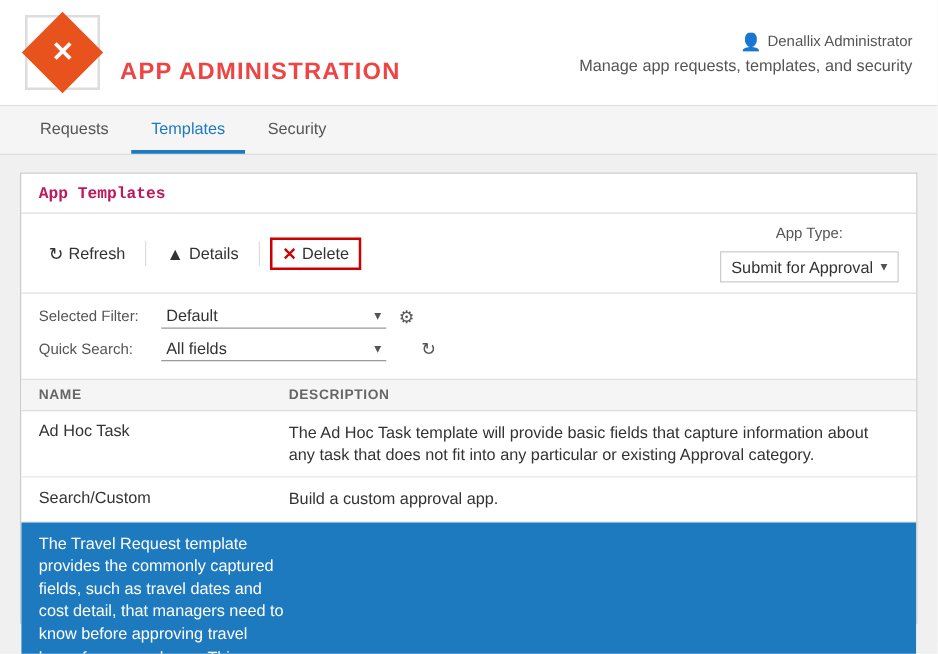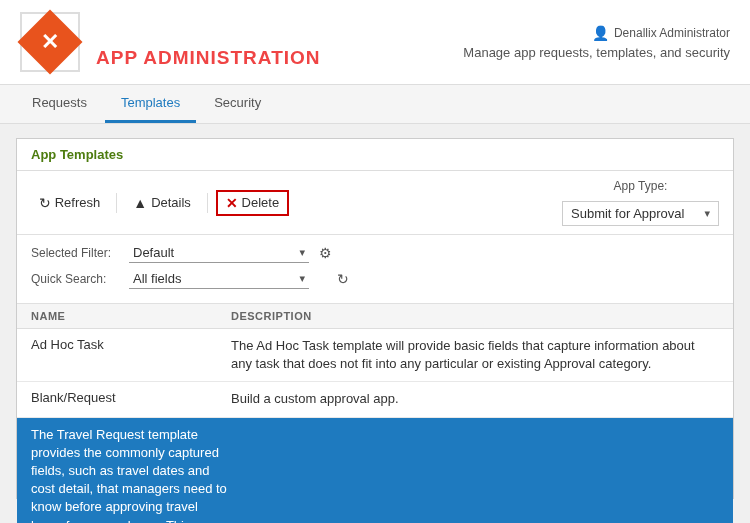--- a/index.html
+++ b/index.html
@@ -18,33 +18,33 @@
     .header-subtitle { font-size: 13px; color: #555; }
 
     
     .nav-tabs { background: #f5f5f5; border-bottom: 1px solid #ddd; padding: 0 16px; display: flex; gap: 2px; }
     .nav-tab { padding: 10px 16px; font-size: 13px; cursor: pointer; color: #555; border-bottom: 3px solid transparent; }
     .nav-tab.active { color: #1e7abf; border-bottom: 3px solid #1e7abf; font-weight: 500; }
 
     
     .content { background: #f0f0f0; padding: 14px 16px; height: calc(523px - 90px - 44px); }
     .panel { background: #fff; border: 1px solid #ccc; height: 100%; }
-    .panel-header { padding: 8px 14px; font-size: 13px; font-weight: 600; color: #4d7c0f; border-bottom: 1px solid #ddd; }
+    .panel-header { padding: 8px 14px; font-size: 13px; font-weight: 600; color: #be185d; border-bottom: 1px solid #ddd; font-family: Liberation Mono, monospace; }
 
     
     .toolbar { display: flex; align-items: center; padding: 8px 14px; border-bottom: 1px solid #e0e0e0; gap: 4px; }
     .toolbar-btn { display: flex; align-items: center; gap: 4px; padding: 4px 8px; cursor: pointer; color: #333; font-size: 13px; background: none; border: none; }
     .toolbar-btn .icon { font-size: 14px; }
     .toolbar-sep { width: 1px; height: 20px; background: #ddd; margin: 0 4px; }
     .delete-btn { border: 2px solid #cc0000 !important; padding: 3px 8px; }
     .delete-btn .icon { color: #cc0000; font-weight: bold; }
 
     .toolbar-right { margin-left: auto; display: flex; align-items: center; gap: 8px; flex-direction: column; }
     .app-type-label { font-size: 12px; color: #555; }
-    .submit-dropdown { display: flex; align-items: center; gap: 16px; border: 1px solid #ccc; padding: 4px 8px; background: #fff; cursor: pointer; font-size: 13px; color: #333; }
+    .submit-dropdown { display: flex; align-items: center; gap: 2px; border: 1px solid #ccc; padding: 4px 8px; background: #fff; cursor: pointer; font-size: 13px; color: #333; }
     .submit-dropdown .chevron { font-size: 11px; color: #555; margin-left: 4px; }
 
     
     .filters { padding: 8px 14px; border-bottom: 1px solid #e0e0e0; }
     .filter-row { display: flex; align-items: center; gap: 8px; margin-bottom: 6px; }
     .filter-label { font-size: 12px; color: #555; min-width: 90px; }
     .filter-select { display: flex; align-items: center; border-bottom: 1px solid #999; width: 180px; padding: 2px 4px; cursor: pointer; justify-content: space-between; }
     .filter-select span { font-size: 13px; color: #333; }
     .filter-select .chevron { font-size: 11px; color: #555; }
     .filter-icon { color: #555; font-size: 14px; cursor: pointer; padding: 2px; }
@@ -139,21 +139,21 @@
     <div class="table-container">
       <div class="table-header">
         <div class="col-header">NAME</div>
         <div class="col-header">DESCRIPTION</div>
       </div>
       <div class="table-row">
         <div class="row-name">Ad Hoc Task</div>
         <div class="row-desc">The Ad Hoc Task template will provide basic fields that capture information about any task that does not fit into any particular or existing Approval category.</div>
       </div>
       <div class="table-row">
-        <div class="row-name">Blank/Request</div>
+        <div class="row-name">Search/Custom</div>
         <div class="row-desc">Build a custom approval app.</div>
       </div>
       <div class="table-row selected">
         <div class="row-desc">The Travel Request template provides the commonly captured fields, such as travel dates and cost detail, that managers need to know before approving travel leave for an employee. This template includes the ability to capture individual itinerary items that may be need to be documented for expense purposes in the future.</div>
       </div>
     </div>
 
   </div>
 </div>
 

